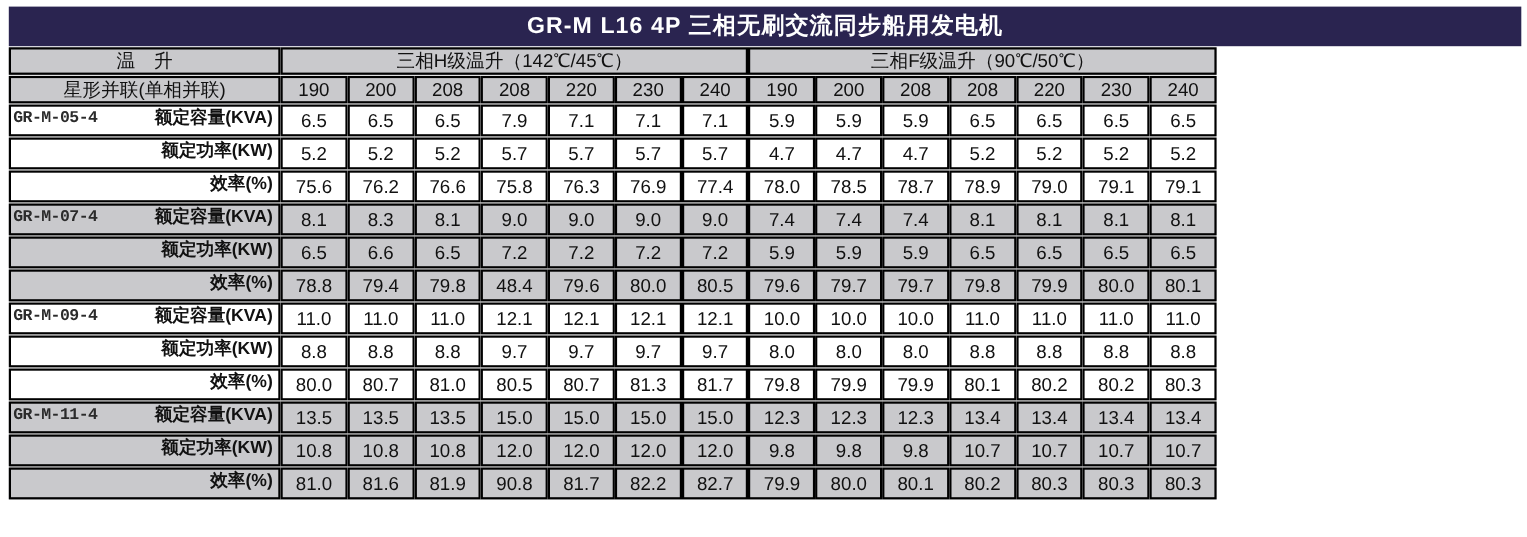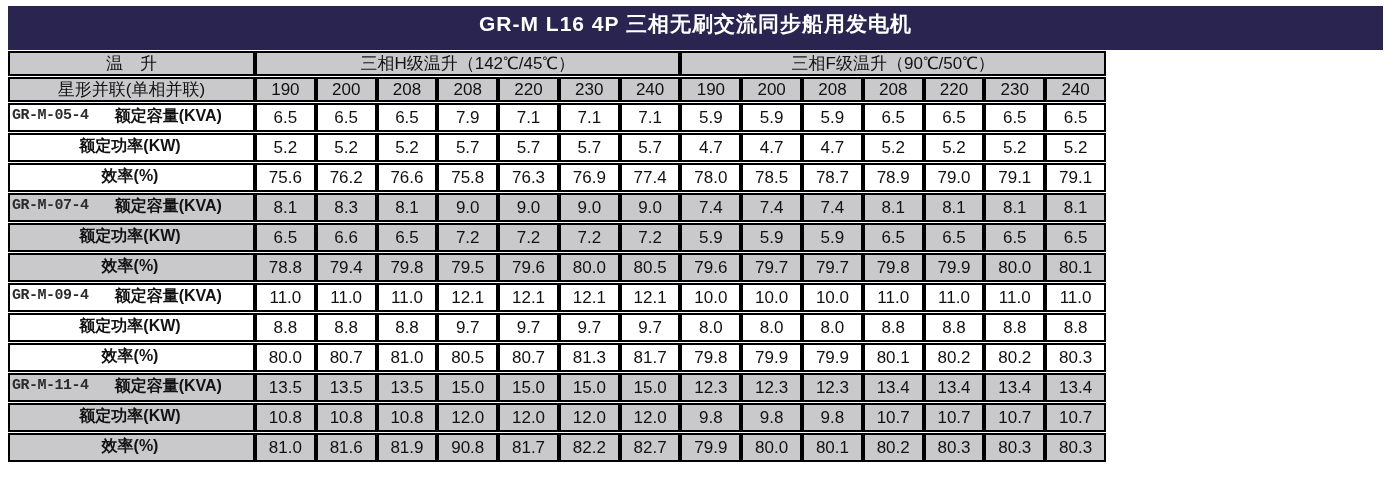--- a/index.html
+++ b/index.html
@@ -11,21 +11,21 @@
     font-family: "Liberation Sans", sans-serif;
     color: #111111;
     overflow: hidden;
   }
   .page {
     padding: 6px 5px 0 8px;
     box-sizing: border-box;
   }
   .title-bar {
     width: 1375px;
-    height: 44px;
+    height: 36px;
     line-height: 36px;
     background: var(--title-bg, #2a2450);
     color: #ffffff;
     font-size: 21px;
     font-weight: bold;
     text-align: center;
     letter-spacing: 1px;
     box-sizing: border-box;
   }
   table.spec-table {
@@ -61,21 +61,21 @@
     font-weight: bold;
   }
   .model {
     font-family: "Liberation Mono", monospace;
     font-size: 15px;
     color: #2b2b2b;
     letter-spacing: -0.5px;
   }
   .param {
     flex: 1;
-    text-align: center;
+    text-align: right;
     font-size: 16px;
   }
 </style>
 </head>
 <body>
 
 <div class="page">
   <div class="title-bar">GR-M L16 4P 三相无刷交流同步船用发电机</div>
 
   <table class="spec-table">
@@ -232,21 +232,21 @@
         <tr class="gray">
           <td class="label-cell">
             <div class="lc">
               <span class="model"></span>
               <span class="param">效率(%)</span>
             </div>
           </td>
           <td>78.8</td>
           <td>79.4</td>
           <td>79.8</td>
-          <td>79.5</td>
+          <td>48.4</td>
           <td>79.6</td>
           <td>80.0</td>
           <td>80.5</td>
           <td>79.6</td>
           <td>79.7</td>
           <td>79.7</td>
           <td>79.8</td>
           <td>79.9</td>
           <td>80.0</td>
           <td>80.1</td>

